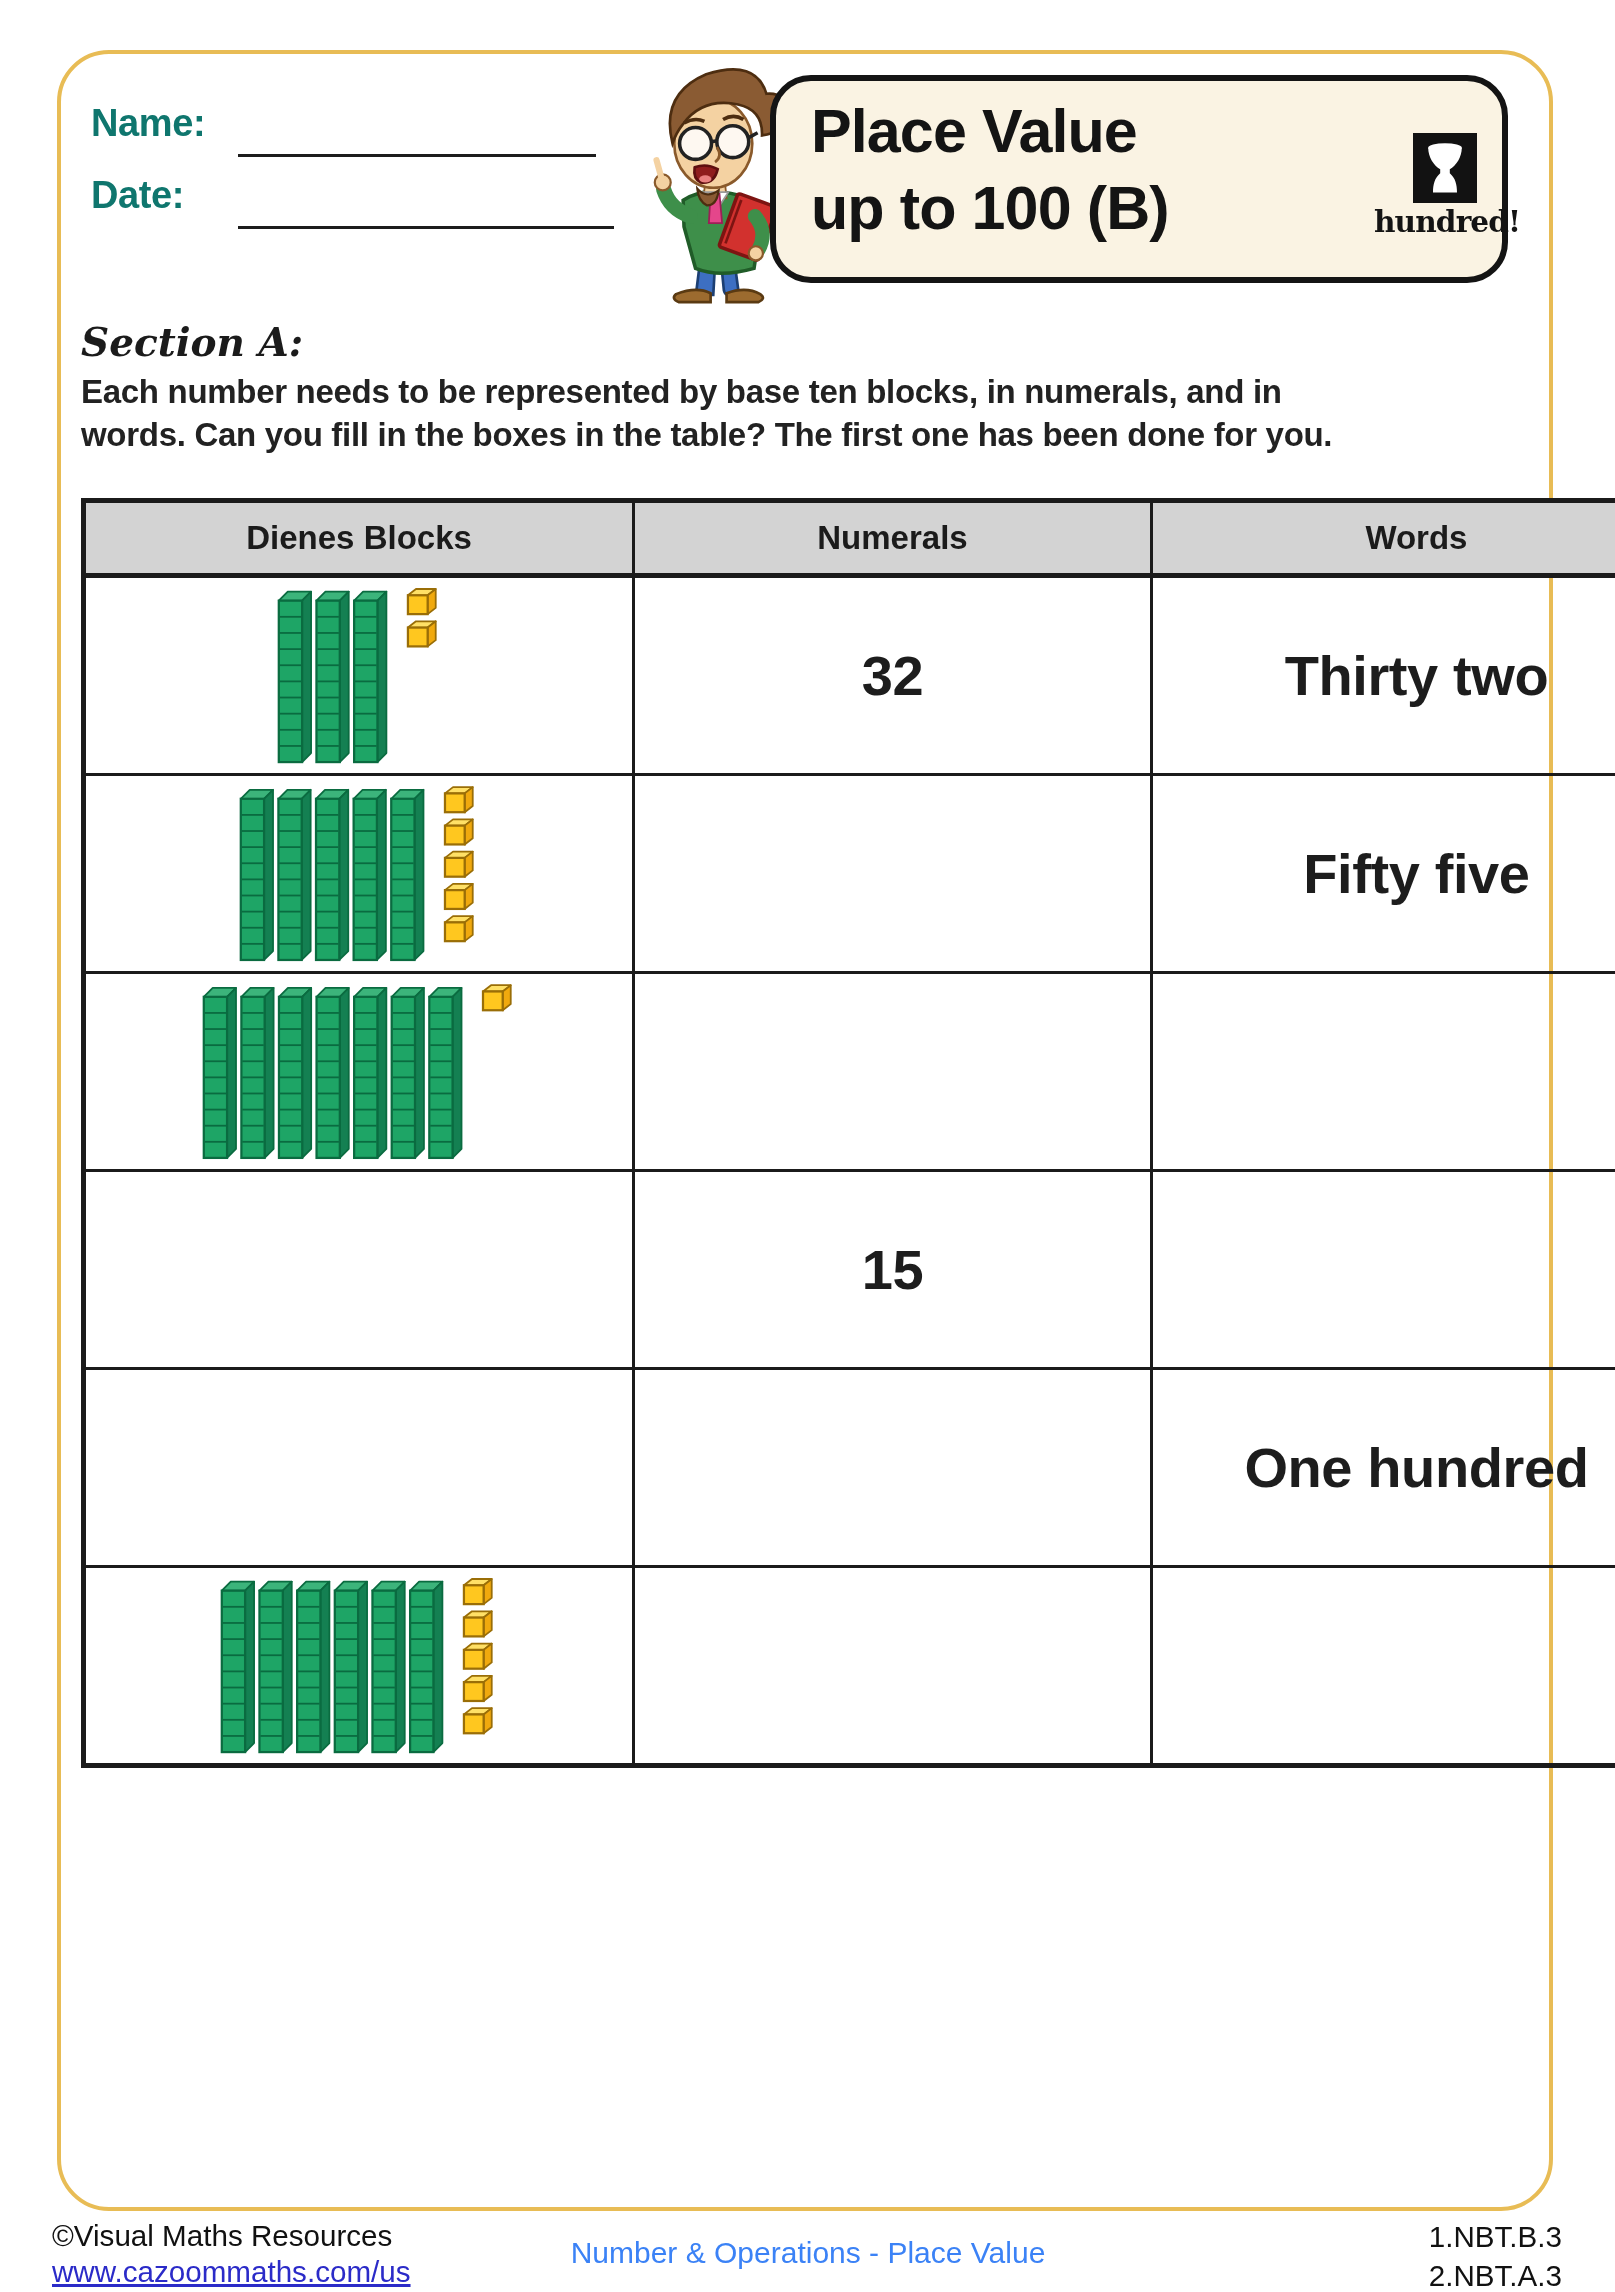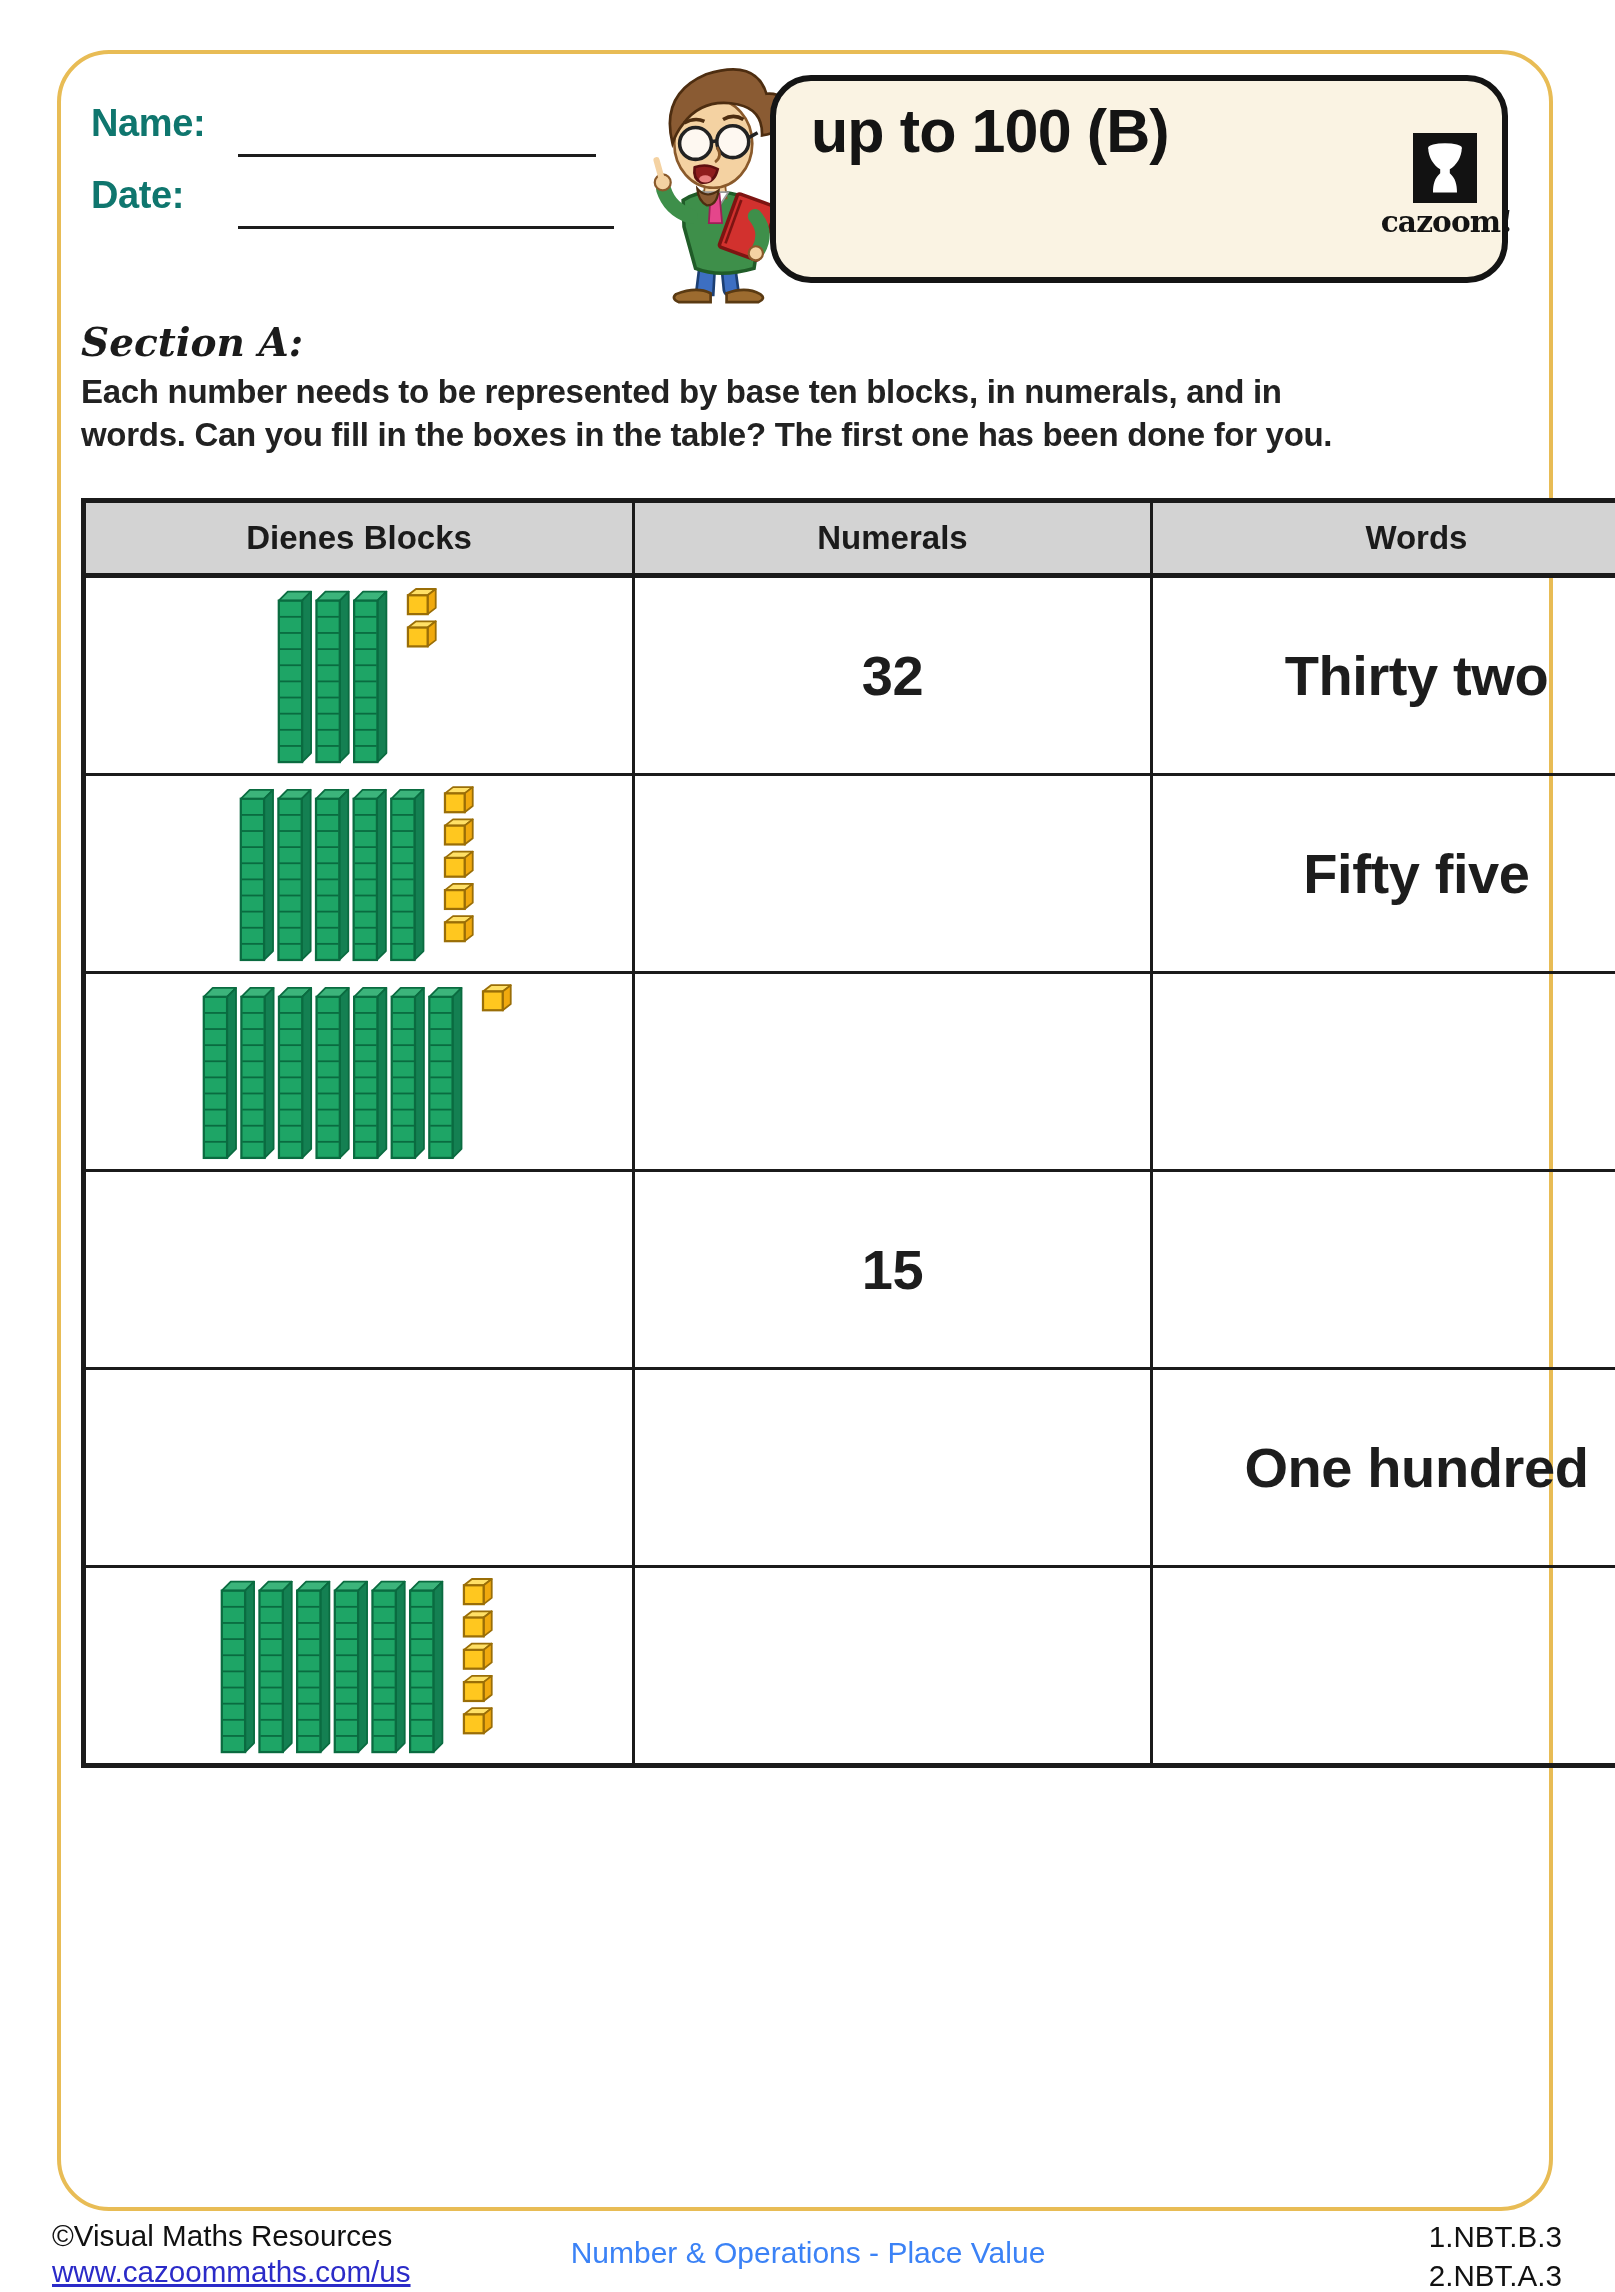--- a/index.html
+++ b/index.html
@@ -109,29 +109,30 @@
 
     <path d="M91,133 Q104,128 117,135 Q113,152 98,150 Q89,146 91,133 Z" fill="#8f1d1d" stroke="#5d0f0f" stroke-width="3"></path>
     <ellipse cx="103" cy="146" rx="7" ry="4" fill="#e98080"></ellipse>
 
     <path d="M94,157 Q104,169 118,159 Q116,176 105,176 Q95,171 94,157 Z" fill="#8A5B33" stroke="#4d2d10" stroke-width="2.5"></path>
   </svg>
 </div>
 
 <div class="abs title-box"></div>
 <div class="abs title-text">
+  <div>Place Value</div>
   <div>up to 100 (B)</div>
 </div>
 <div class="abs logo-square">
   <svg width="48" height="57" viewBox="0 0 60 70">
     <ellipse cx="30" cy="9" rx="21" ry="5.5" fill="#ffffff"></ellipse>
     <path d="M9,9 C9,21 16,31 24,36 L24,41 C17,47 15,55 15,65 L45,65 C45,55 43,47 36,41 L36,36 C44,31 51,21 51,9 Z" fill="#ffffff"></path>
   </svg>
 </div>
-<div class="abs logo-text">cazoom!</div>
+<div class="abs logo-text">hundred!</div>
 
 <div class="abs section-heading">Section A:</div>
 <div class="abs instr" style="top:373px;">Each number needs to be represented by base ten blocks, in numerals, and in</div>
 <div class="abs instr" style="top:416px;">words. Can you fill in the boxes in the table? The first one has been done for you.</div>
 
 <table class="wtable">
   <colgroup>
       <col style="width:493px">
       <col style="width:464px">
       <col style="width:476px">

